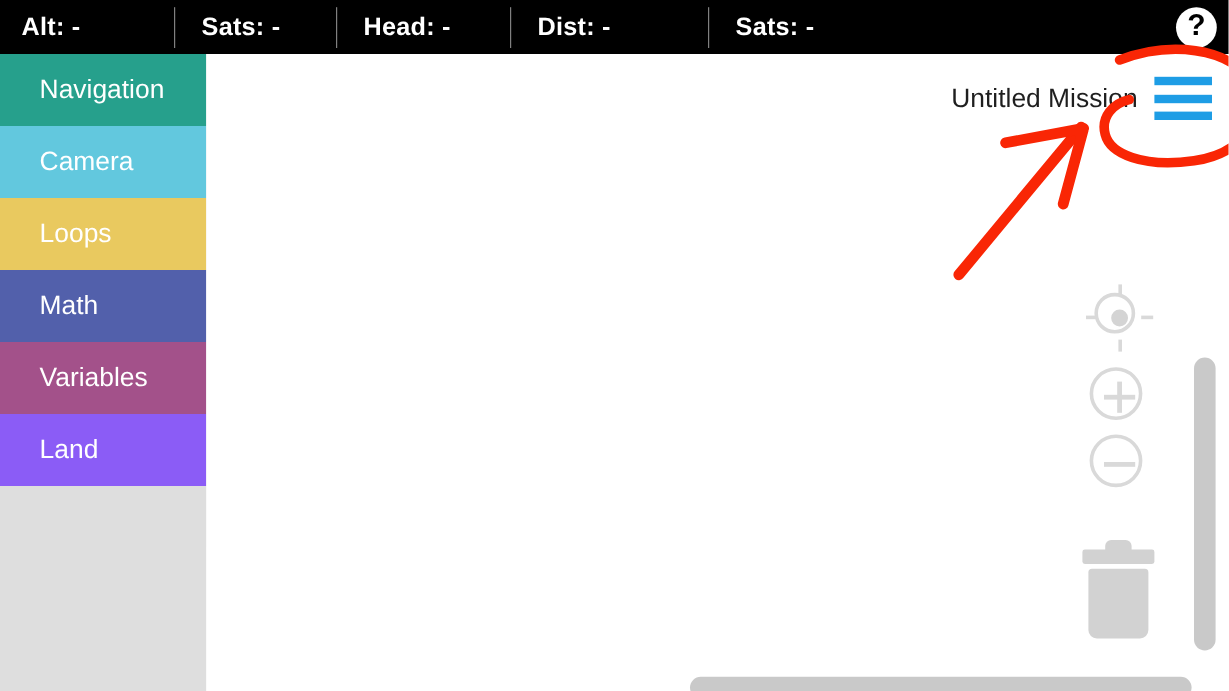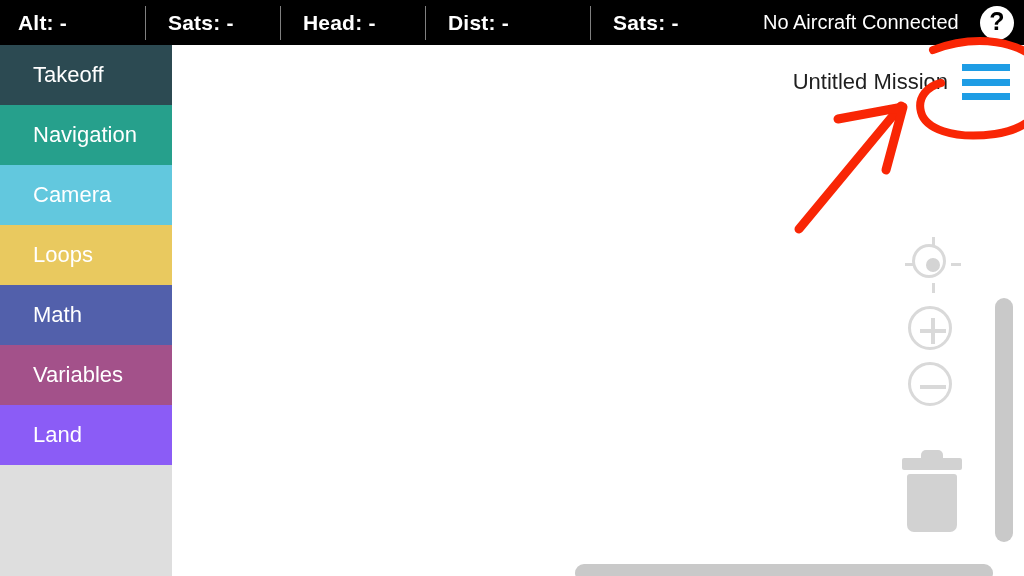--- a/index.html
+++ b/index.html
@@ -299,31 +299,27 @@
 
     <div class="stat stat-dist">
       <span class="stat-label">Dist: -</span>
     </div>
     <div class="divider"></div>
 
     <div class="stat stat-head">
       <span class="stat-label">Sats: -</span>
     </div>
 
-    <div class="conn-status">No Aircraft Connected</div>
 
     <div class="help-btn">
       <span>?</span>
     </div>
   </div>
 
   <div class="sidebar">
-    <div class="cat" style="background: rgb(44, 74, 82);">
-      <span>Takeoff</span>
-    </div>
     <div class="cat" style="background: rgb(38, 160, 140);">
       <span>Navigation</span>
     </div>
     <div class="cat" style="background: rgb(98, 200, 222);">
       <span>Camera</span>
     </div>
     <div class="cat" style="background: rgb(233, 201, 95);">
       <span>Loops</span>
     </div>
     <div class="cat" style="background: rgb(82, 96, 171);">

